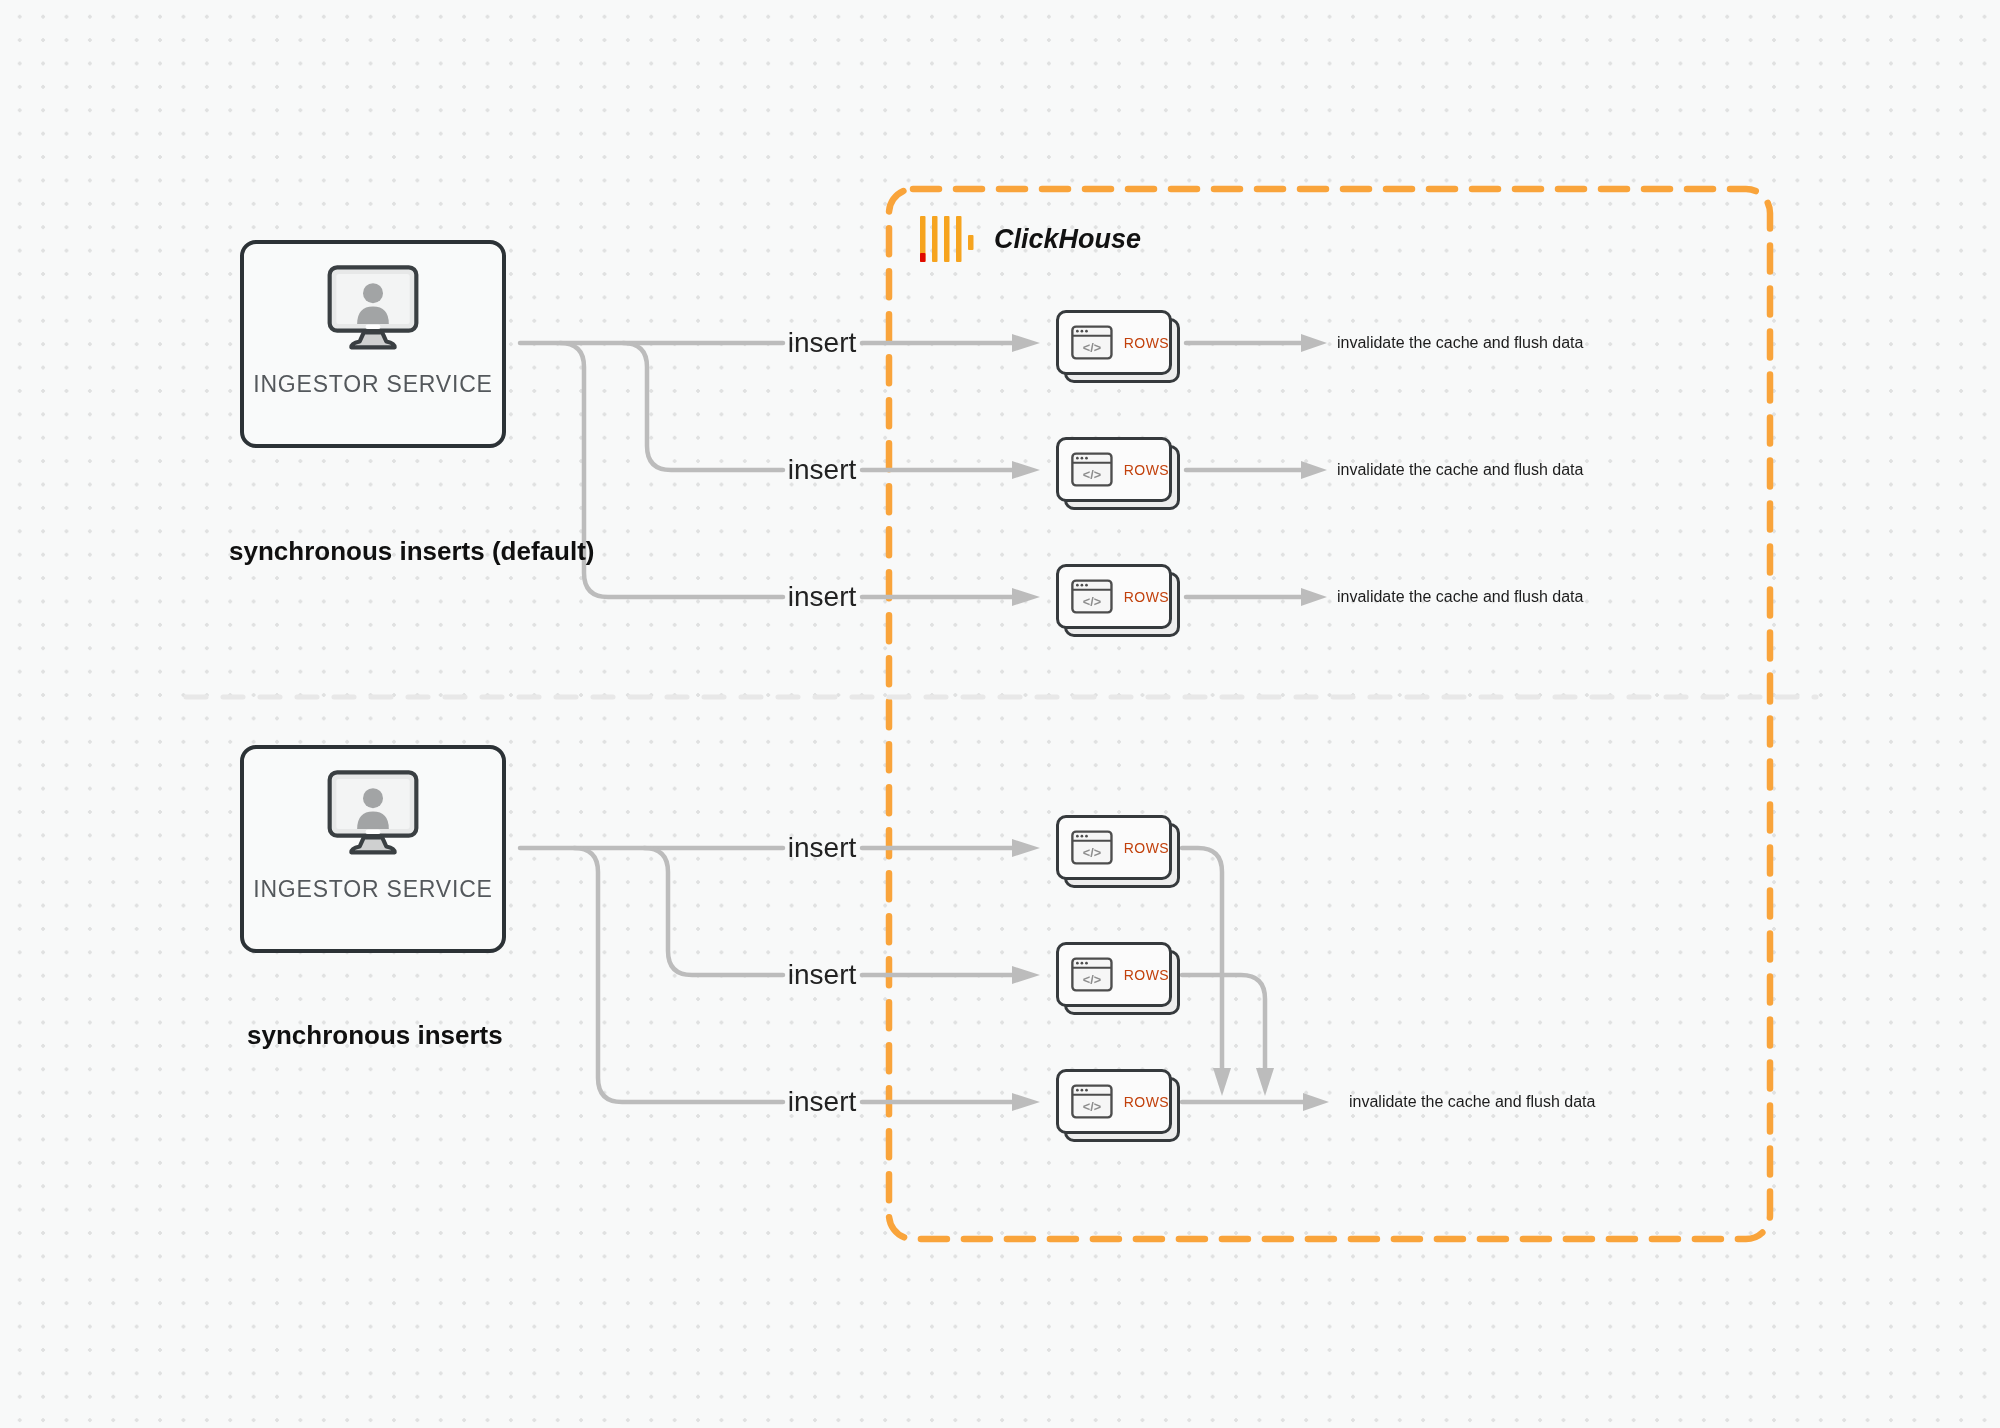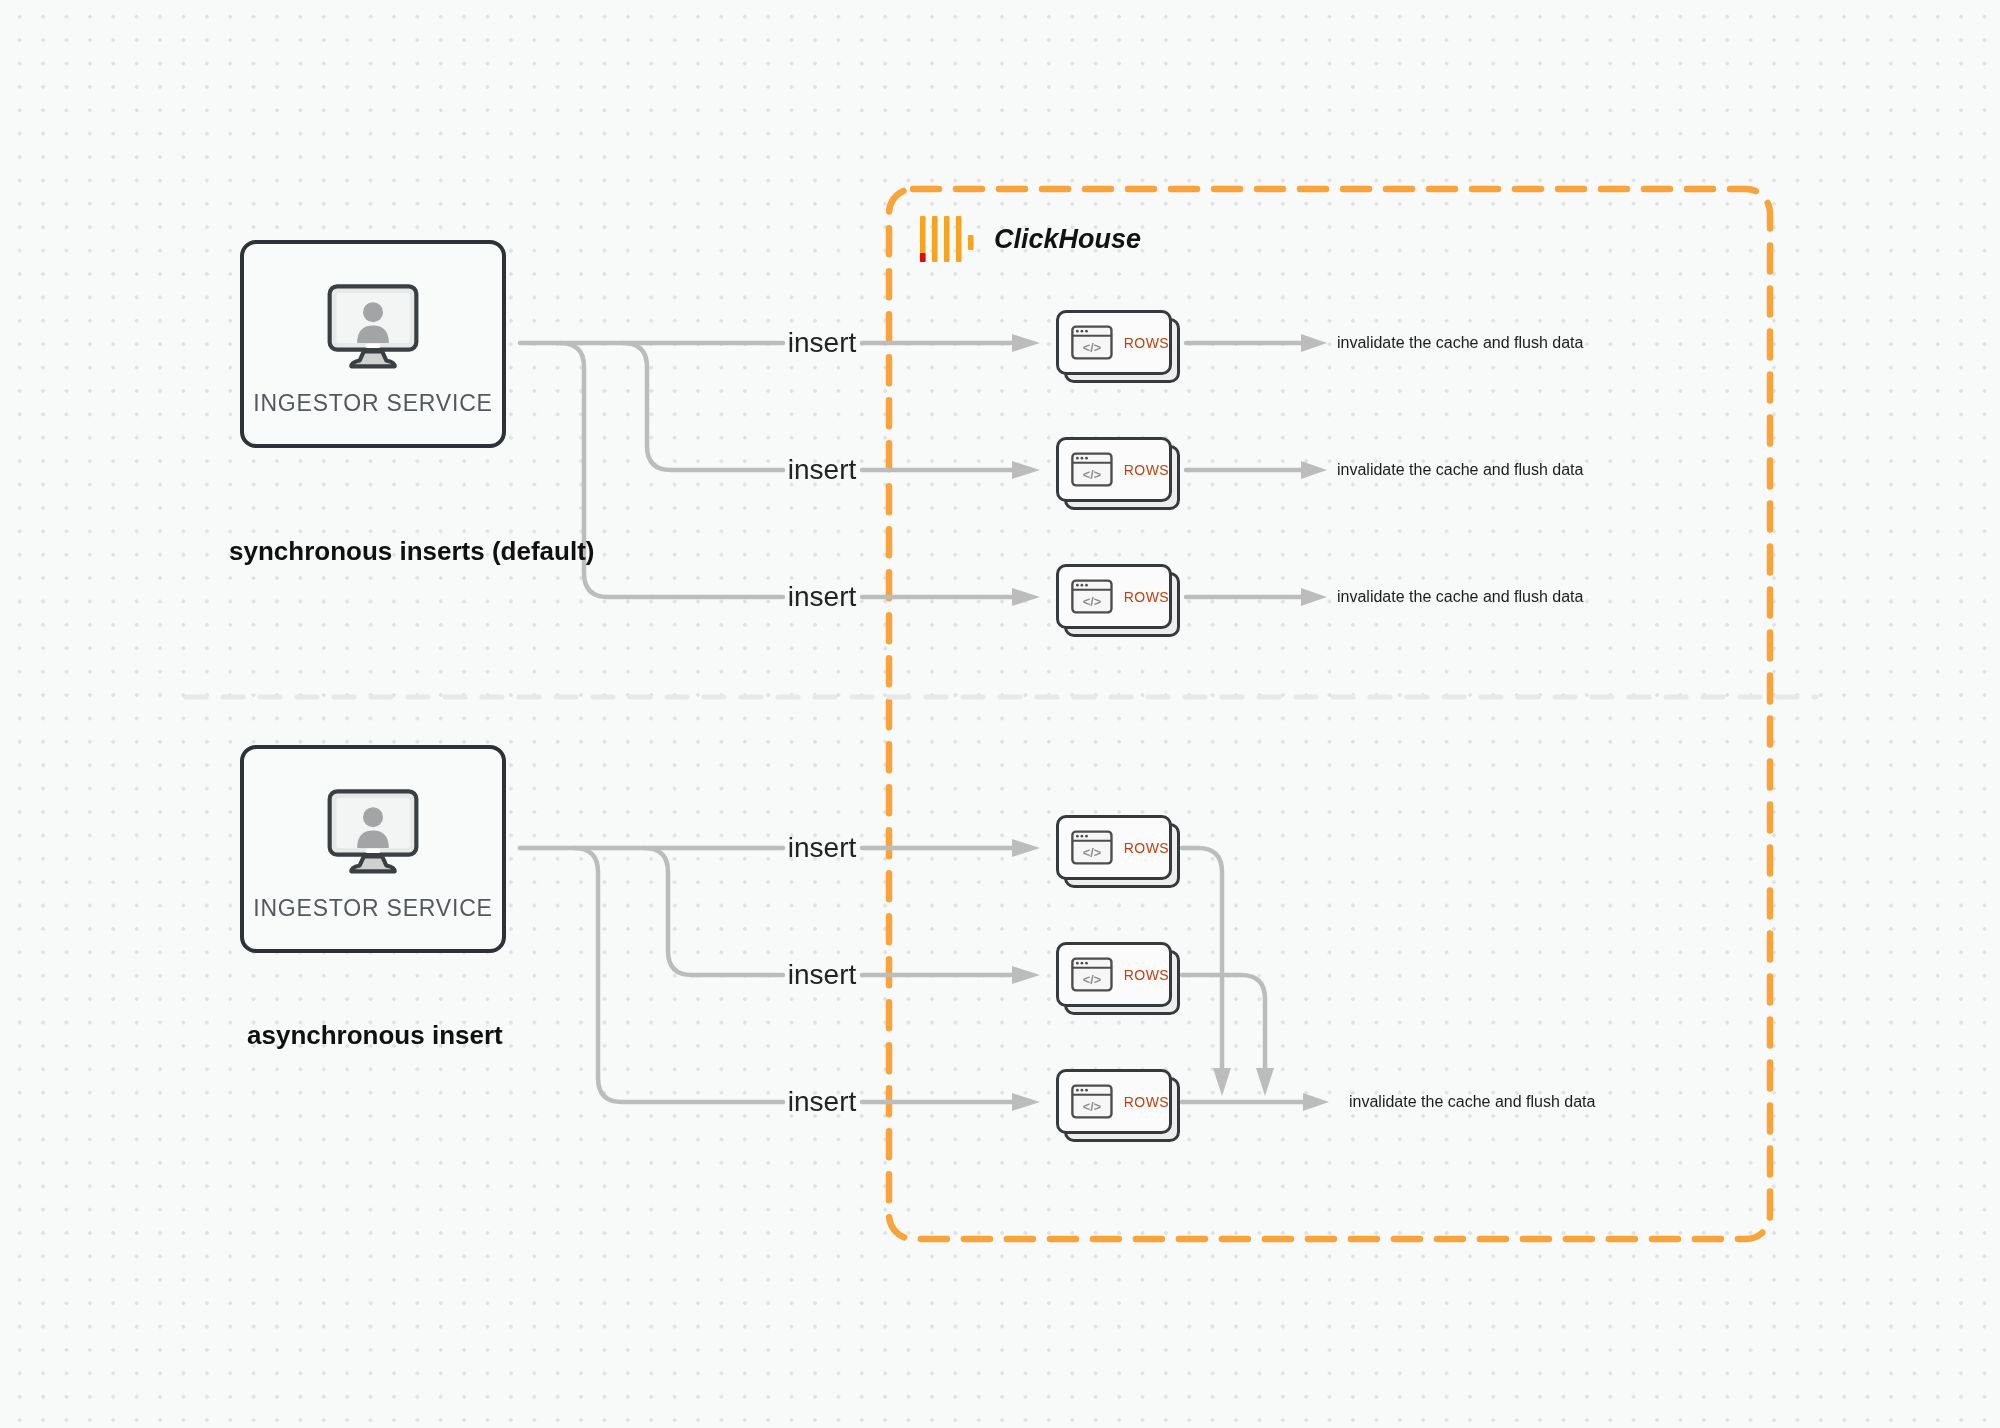--- a/index.html
+++ b/index.html
@@ -11,21 +11,21 @@
     font-family:"Liberation Sans","DejaVu Sans",sans-serif;
     color:#1c1c1c;
   }
   svg.wires{position:absolute;left:0;top:0;z-index:1;}
 
   
   .service-box{
     position:absolute;width:266px;height:208px;box-sizing:border-box;
     background:#f9fafa;border:4px solid #2c3236;border-radius:16px;
     display:flex;flex-direction:column;align-items:center;justify-content:flex-start;
-    padding-top:36px;z-index:2;
+    padding-top:17px;z-index:2;
   }
   .service-label{
     margin-top:14px;font-size:23px;color:#54585c;letter-spacing:.8px;white-space:nowrap;
   }
   .caption{
     position:absolute;z-index:2;font-size:26px;font-weight:700;color:#101010;white-space:nowrap;
   }
 
   
   .ch-logo{position:absolute;z-index:2;display:flex;align-items:center;}
@@ -128,21 +128,21 @@
     <svg width="100" height="96" viewBox="0 0 120 110">
       <rect x="8" y="5" width="104" height="76" rx="9" fill="#e7e8e8" stroke="#3a3f42" stroke-width="5"></rect>
       <rect x="16" y="13" width="88" height="60" rx="3" fill="#f3f4f4"></rect>
       <circle cx="60" cy="36" r="12" fill="#a2a4a5"></circle>
       <path d="M41,73 Q41,52 60,52 Q79,52 79,73 Z" fill="#a2a4a5"></path>
       <rect x="51" y="74" width="18" height="5" rx="2.5" fill="#ffffff"></rect>
       <path d="M49,83 h22 l5,11 q10,2 10,7 h-52 q0,-5 10,-7 z" fill="#cfd0d0" stroke="#3a3f42" stroke-width="5" stroke-linejoin="round"></path>
     </svg>
     <div class="service-label">INGESTOR SERVICE</div>
   </div>
-  <div class="caption" style="left:247px;top:1020px;">asynchronous insert</div>
+  <div class="caption" style="left:247px;top:1020px;">synchronous inserts</div>
 
   <div class="ch-logo" style="left:918px;top:213px;">
     <svg width="58" height="52" viewBox="0 0 58 52">
       <rect x="2" y="3" width="5.5" height="46" rx="1" fill="#F6A41F"></rect>
       <rect x="14" y="3" width="5.5" height="46" rx="1" fill="#F6A41F"></rect>
       <rect x="26" y="3" width="5.5" height="46" rx="1" fill="#F6A41F"></rect>
       <rect x="38" y="3" width="5.5" height="46" rx="1" fill="#F6A41F"></rect>
       <rect x="50" y="22" width="5.5" height="15" rx="1" fill="#F6A41F"></rect>
       <rect x="2" y="40" width="5.5" height="9" rx="1" fill="#E00A00"></rect>
     </svg>

